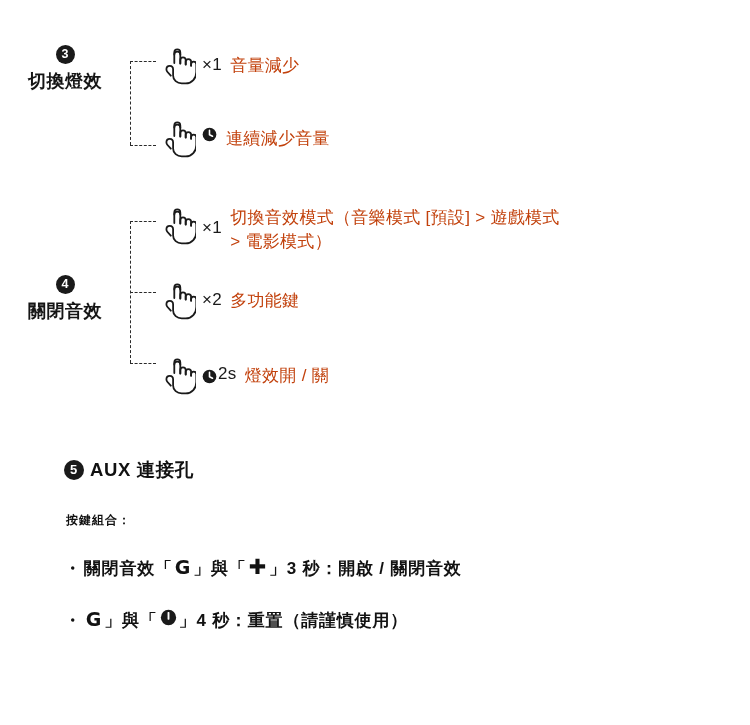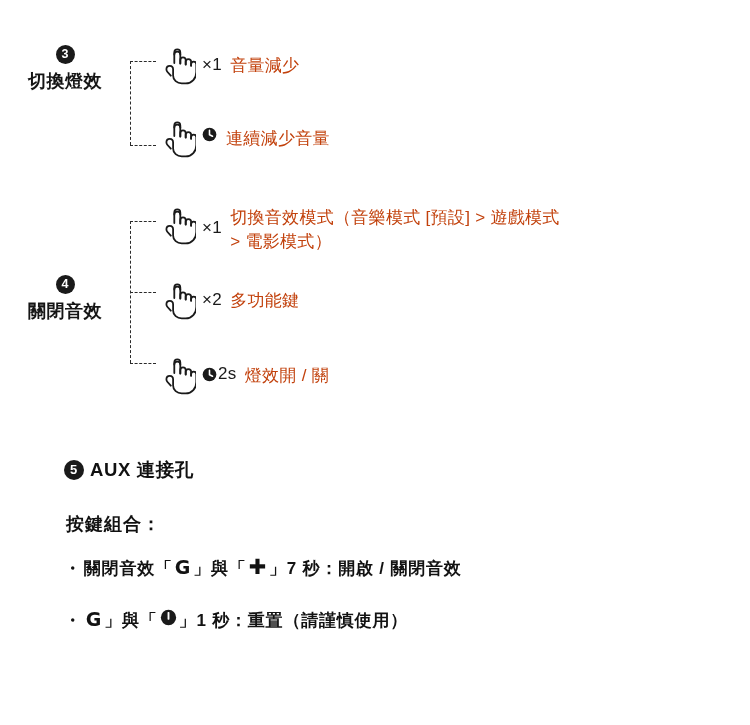--- a/index.html
+++ b/index.html
@@ -132,21 +132,21 @@
     display: inline-flex;
     width: 15px;
     height: 15px;
     flex: 0 0 auto;
     vertical-align: -2px;
   }
   .clock svg { width: 15px; height: 15px; display: block; }
 
   .timed {
     display: flex;
-    align-items: center;
+    align-items: flex-end;
     flex: 0 0 auto;
     font-size: 17px;
     letter-spacing: 0.4px;
   }
   .timed .dur { margin-left: 1px; }
 
   
   .aux-line {
     position: absolute;
     left: 64px;
@@ -157,21 +157,21 @@
     font-weight: 700;
     letter-spacing: 0.6px;
     color: #111;
   }
   .aux-line .badge { margin-right: 6px; }
 
   .combo-title {
     position: absolute;
     left: 66px;
     top: 512px;
-    font-size: 18px;
+    font-size: 12px;
     font-weight: 700;
     letter-spacing: 1px;
     color: #111;
   }
 
   .combo {
     position: absolute;
     left: 64px;
     font-size: 17px;
     font-weight: 700;
@@ -371,29 +371,29 @@
   </div>
 
   <div class="combo-title">按鍵組合：</div>
 
   <div class="combo combo-1">
     <span class="bullet">・</span>
     <span>關閉音效「</span>
     <span class="keycap">G</span>
     <span>」與「</span>
     <span class="keycap plus">✚</span>
-    <span>」7 秒：開啟 / 關閉音效</span>
+    <span>」3 秒：開啟 / 關閉音效</span>
   </div>
 
   <div class="combo combo-2">
     <span class="bullet">・</span>
     <span class="keycap">G</span>
     <span>」與「</span>
     <span class="pwr">
       <svg viewBox="0 0 18 18" xmlns="http://www.w3.org/2000/svg">
         <circle cx="9" cy="9" r="8.1" fill="#1a1a1a"></circle>
         <rect x="8.0" y="3.3" width="2.0" height="8.0" rx="0.6" fill="#ffffff"></rect>
       </svg>
     </span>
-    <span>」1 秒：重置（請謹慎使用）</span>
+    <span>」4 秒：重置（請謹慎使用）</span>
   </div>
 
 </div>
 
 </body></html>

